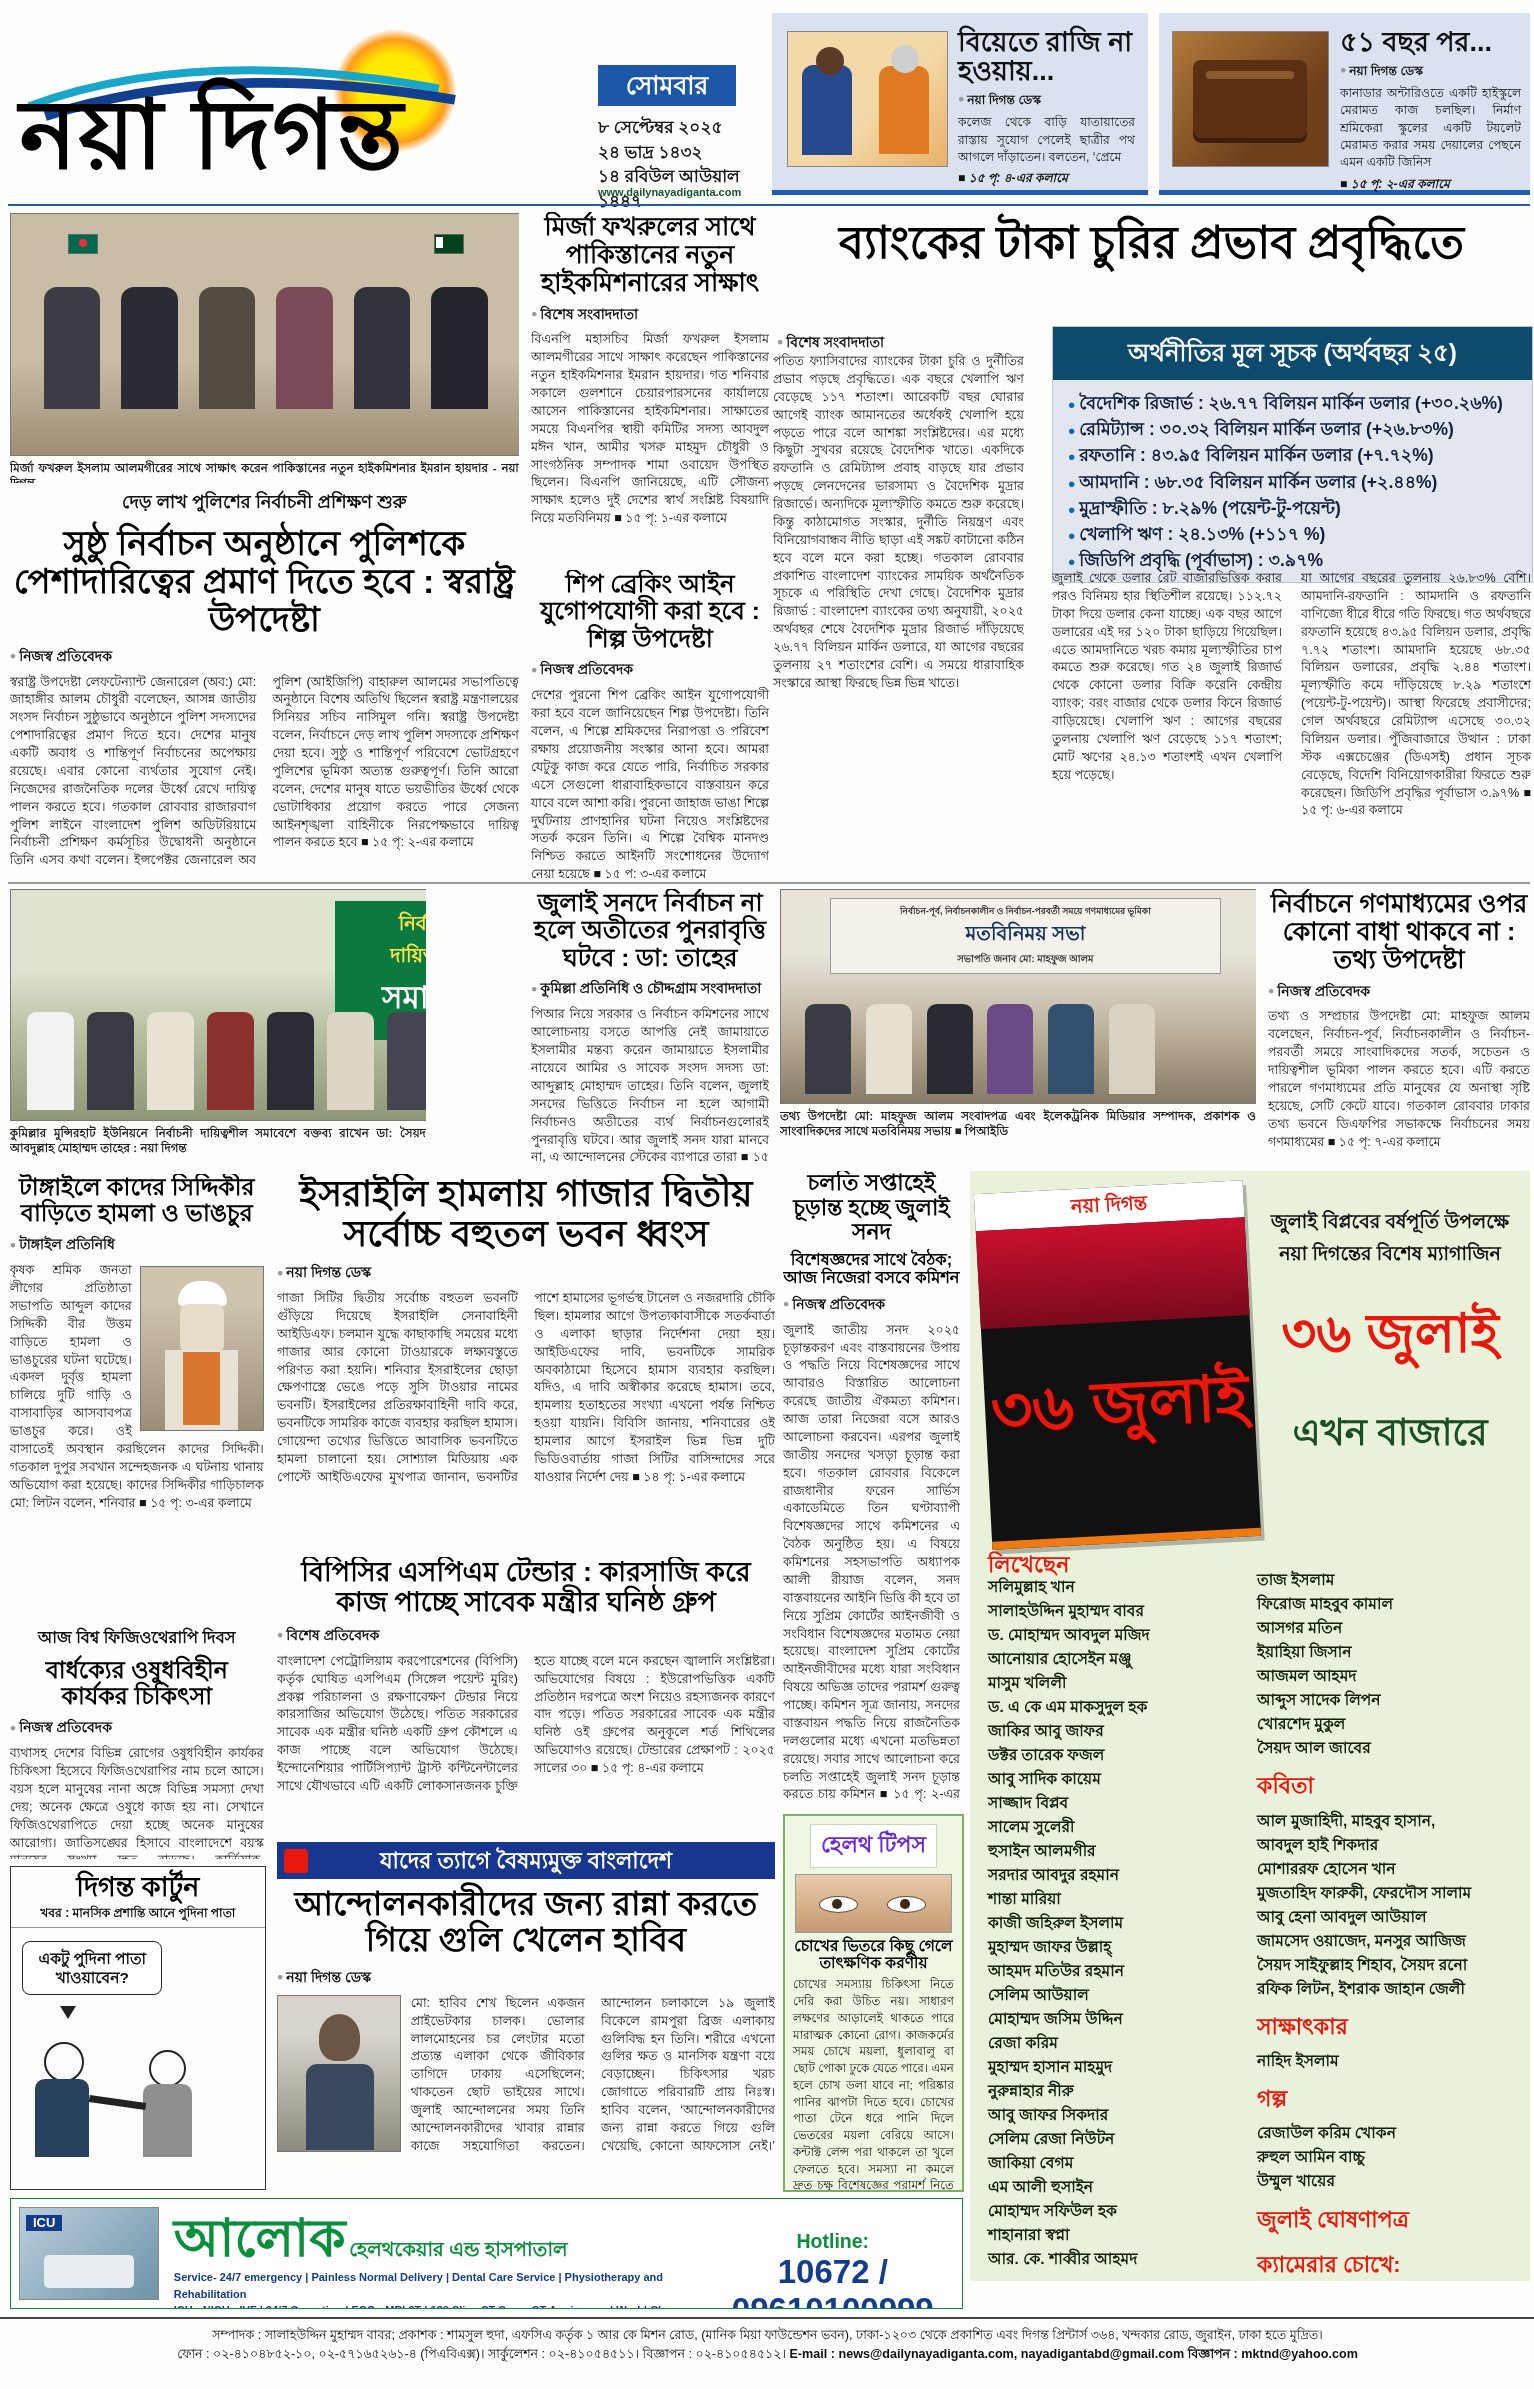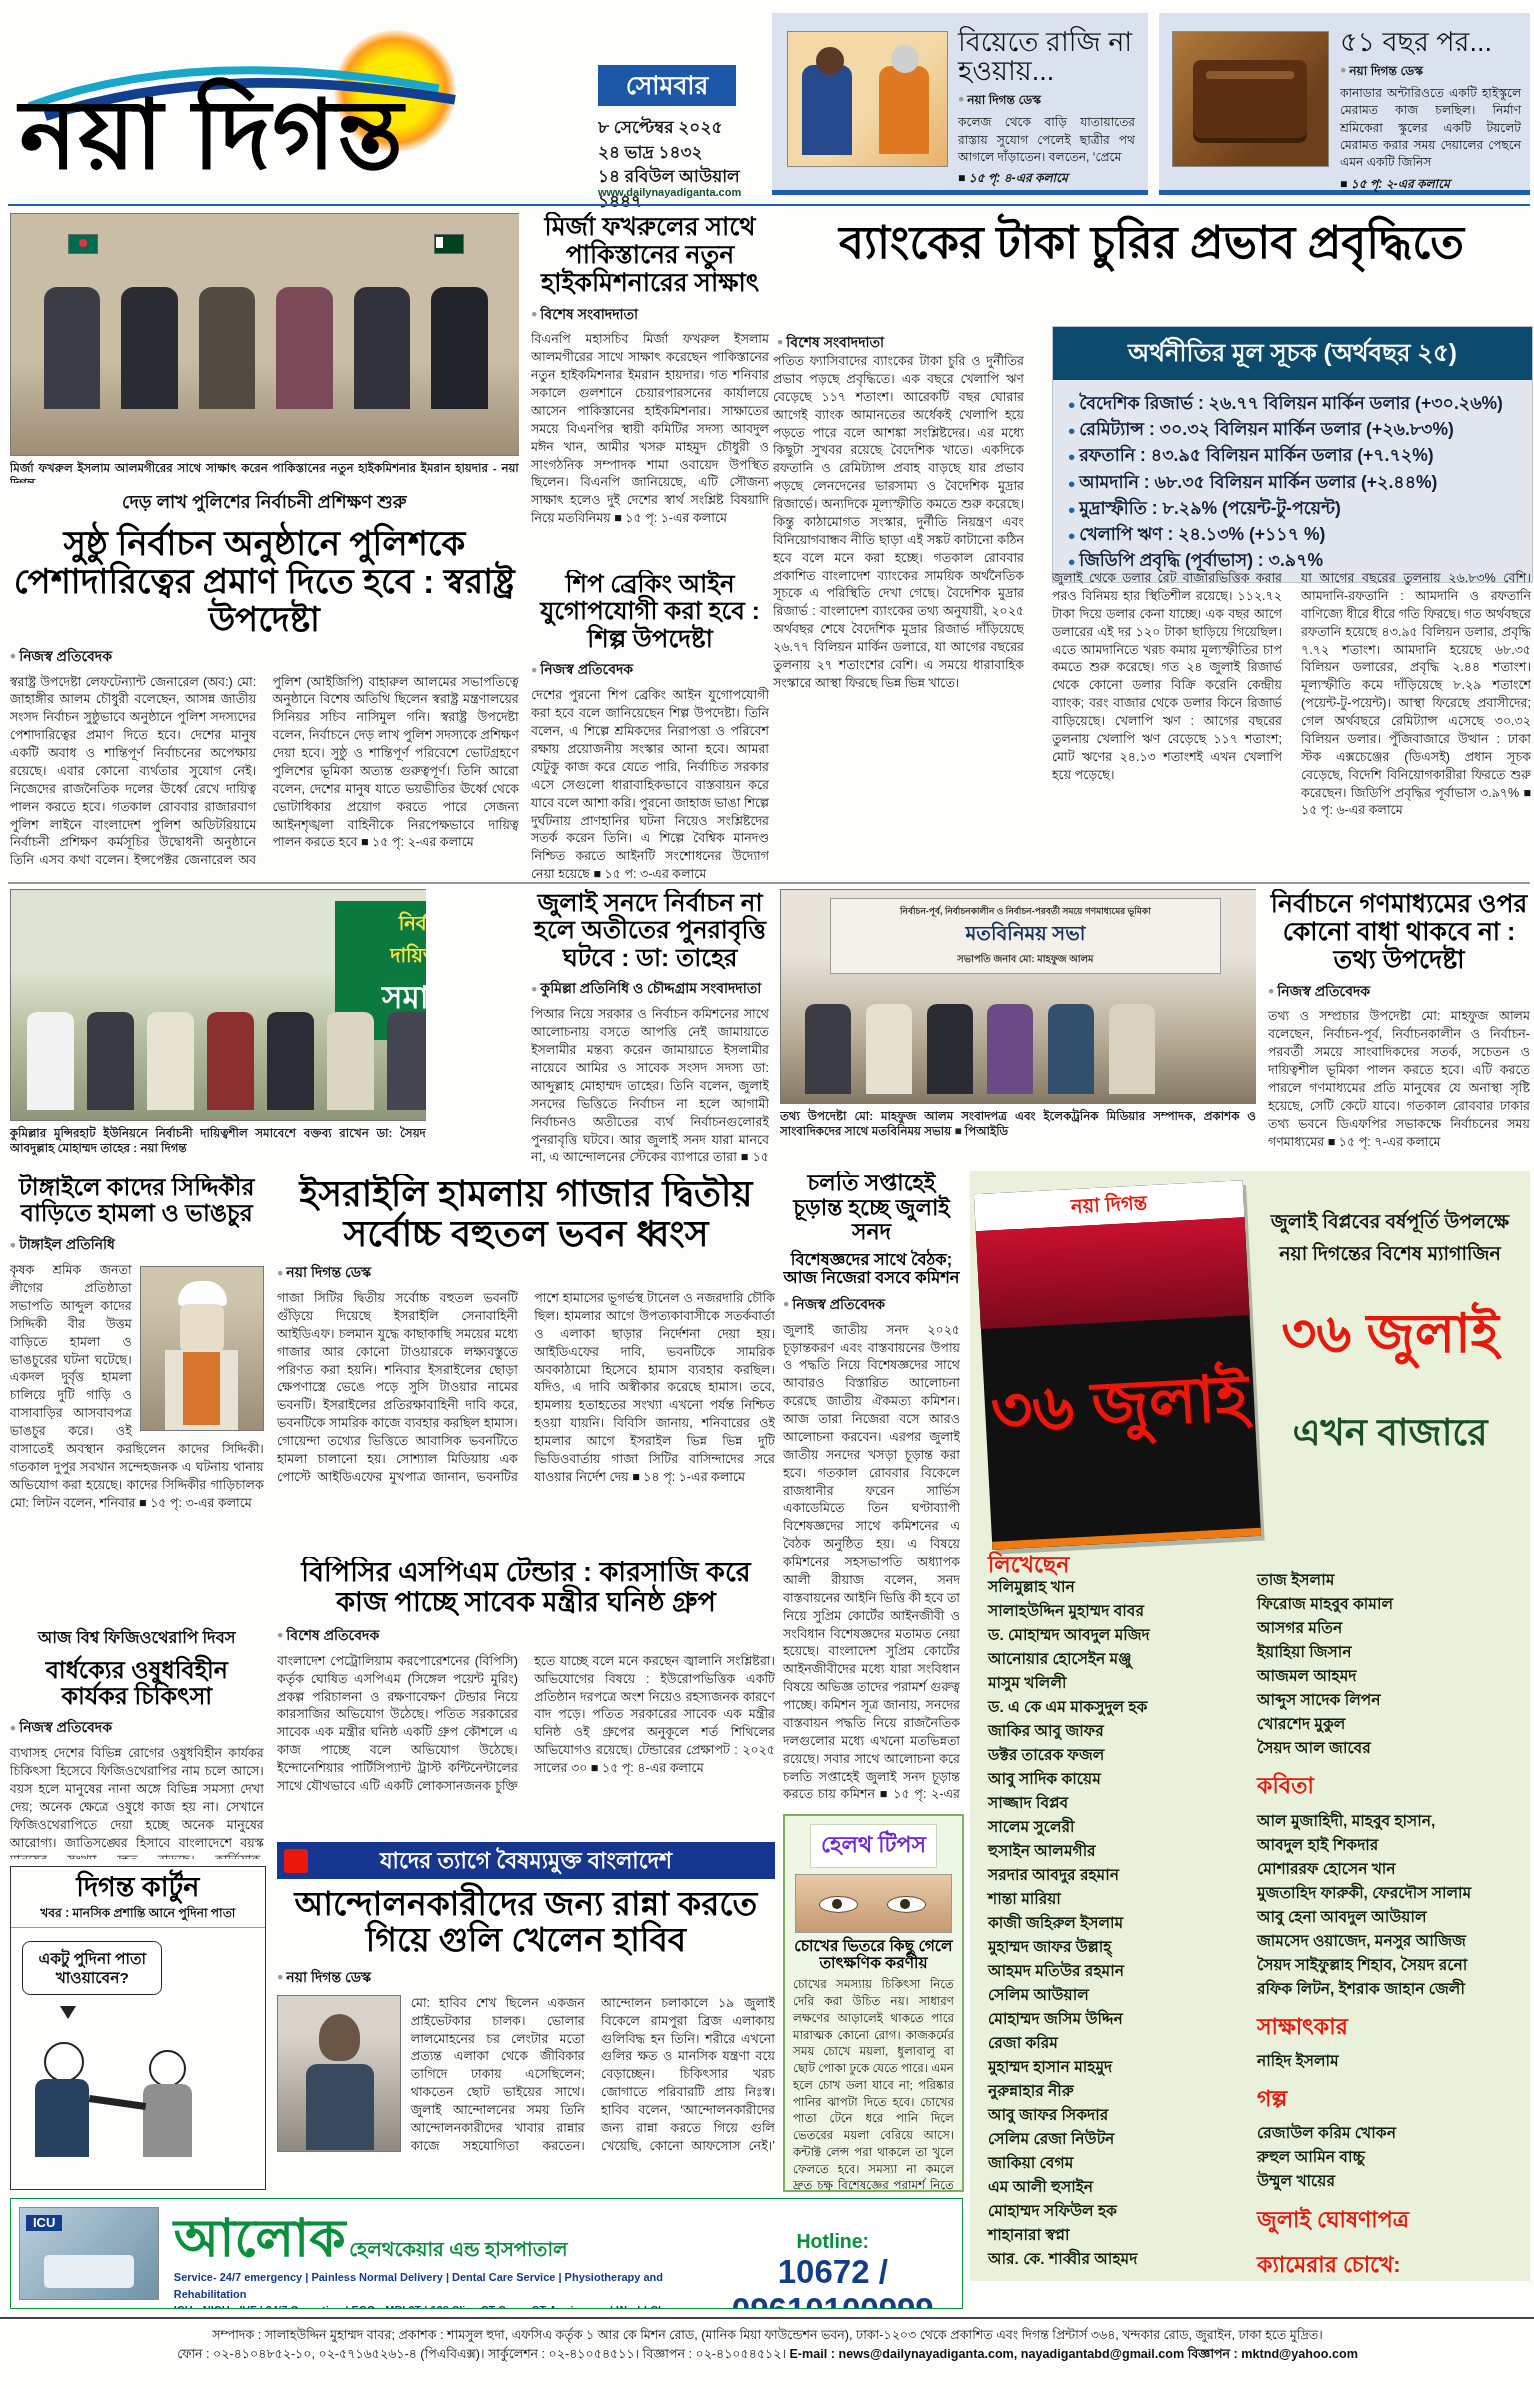--- a/index.html
+++ b/index.html
@@ -18,21 +18,21 @@
   .jump{font-weight:700;font-style:italic;font-size:12.2px;margin-top:3.3px}
   .ph{position:relative;overflow:hidden;background:#cfc6b5}
   .rule{position:absolute;background:#1b5fae}
   
   #logoTitle{font-size:96px;font-weight:900;letter-spacing:1.6px;color:#000;line-height:1}
   #dayBox{background:#1d57a8;color:#fff;font-weight:800;font-size:25px;text-align:center;line-height:41px}
   .dateLine{font-weight:700;font-size:17px;line-height:1.45;color:#1a1a1a}
   #siteUrl{font-weight:800;font-size:11px;color:#14532d}
   
   .teaser{background:#d9e2ee;border-bottom:5.7px solid #1d5fae;position:absolute}
-  .teaser .tt{font-size:27px;font-weight:400;line-height:1.08;margin:0}
+  .teaser .tt{font-size:27px;font-weight:700;line-height:1.08;margin:0}
   .teaser .bd{font-size:12.2px}
   
   #ind{background:#e2e6ee;border:0.8px solid #bcc4d2}
   #indHead{background:#0c4a6e;color:#fff;font-weight:800;font-size:24.4px;text-align:center;padding:6.5px 0}
   #ind .list{padding:9.8px 13px 8.1px 14.7px}
   #ind .list>div{font-weight:700;font-size:17.5px;line-height:1.5;color:#10203a}
   #ind .list>div::before{content:"● ";color:#1468af;font-size:13px}
   
   #mag{background:#e9f1da}
   #mag .names>div{font-weight:700;font-size:15.5px;line-height:1.55;color:#102010}

